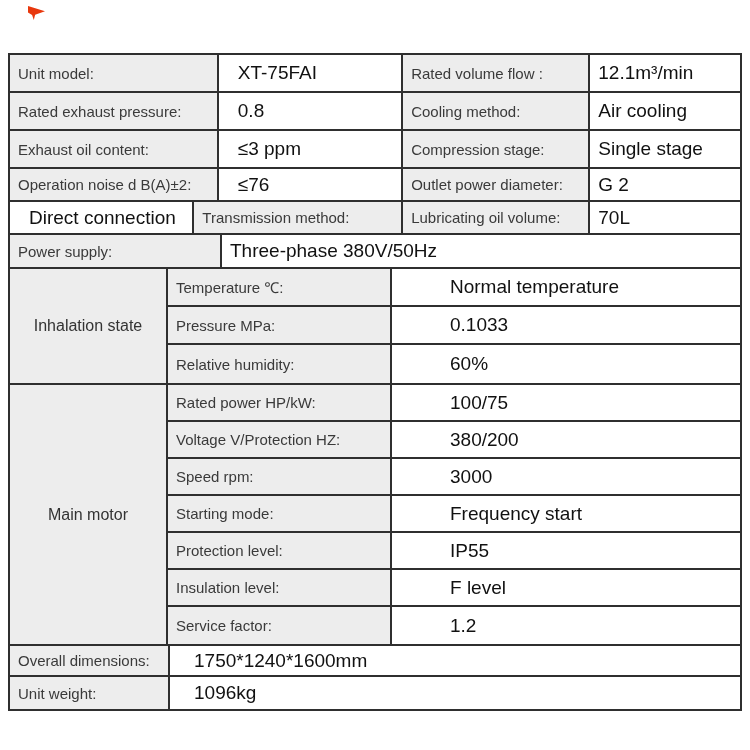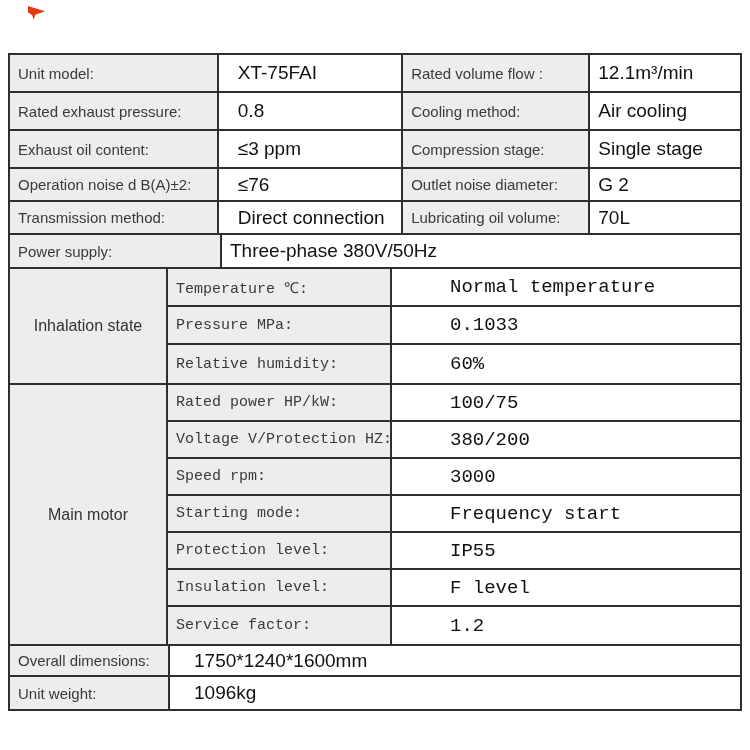--- a/index.html
+++ b/index.html
@@ -32,21 +32,21 @@
 
   
   .c1{width:212px;} .c2{width:176px;margin-left:11px;} .c3{width:190px;} .c4{width:152px;}
   
   .cp1{width:212px;} .cp2{width:518px;}
   
   .gcol{width:158px;background:#ededed;color:#333333;font-size:16px;
         display:flex;align-items:center;justify-content:center;
         box-sizing:border-box;border-right:2px solid #2f2f2f;}
   .gbody{flex:1;display:flex;flex-direction:column;}
-  .srow{display:flex;box-sizing:border-box;border-bottom:2px solid #2f2f2f;font-family:Liberation Mono, monospace;}
+  .srow{display:flex;box-sizing:border-box;border-bottom:2px solid #2f2f2f;}
   .srow.last{border-bottom:none;}
   .sl{width:224px;}
   .sv{flex:1;padding-left:10px;margin-left:48px;}
   
   .f1{width:160px;} .f2{width:542px;padding-left:24px;}
 
   .h38{height:38px;justify-content:space-between;} .h33{height:33px;} .h34{height:34px;}
   .h37{height:37px;} .h31{height:31px;} .h32{height:32px;}
   .group{border-bottom:2px solid #2f2f2f;display:flex;}
 </style>
@@ -73,26 +73,26 @@
     </div>
     <div class="row h38">
       <div class="cell label c1">Exhaust oil content:</div>
       <div class="cell value c2">≤3 ppm</div>
       <div class="cell label c3">Compression stage:</div>
       <div class="cell value c4 end">Single stage</div>
     </div>
     <div class="row h33">
       <div class="cell label c1">Operation noise d B(A)±2:</div>
       <div class="cell value c2">≤76</div>
-      <div class="cell label c3">Outlet noise diameter:</div>
+      <div class="cell label c3">Outlet power diameter:</div>
       <div class="cell value c4 end">G 2</div>
     </div>
     <div class="row h33">
+      <div class="cell value c2">Direct connection</div>
       <div class="cell label c1">Transmission method:</div>
-      <div class="cell value c2">Direct connection</div>
       <div class="cell label c3">Lubricating oil volume:</div>
       <div class="cell value c4 end">70L</div>
     </div>
 
     <div class="row h34">
       <div class="cell label cp1">Power supply:</div>
       <div class="cell value cp2 end">Three-phase 380V/50Hz</div>
     </div>
 
     <div class="group">

